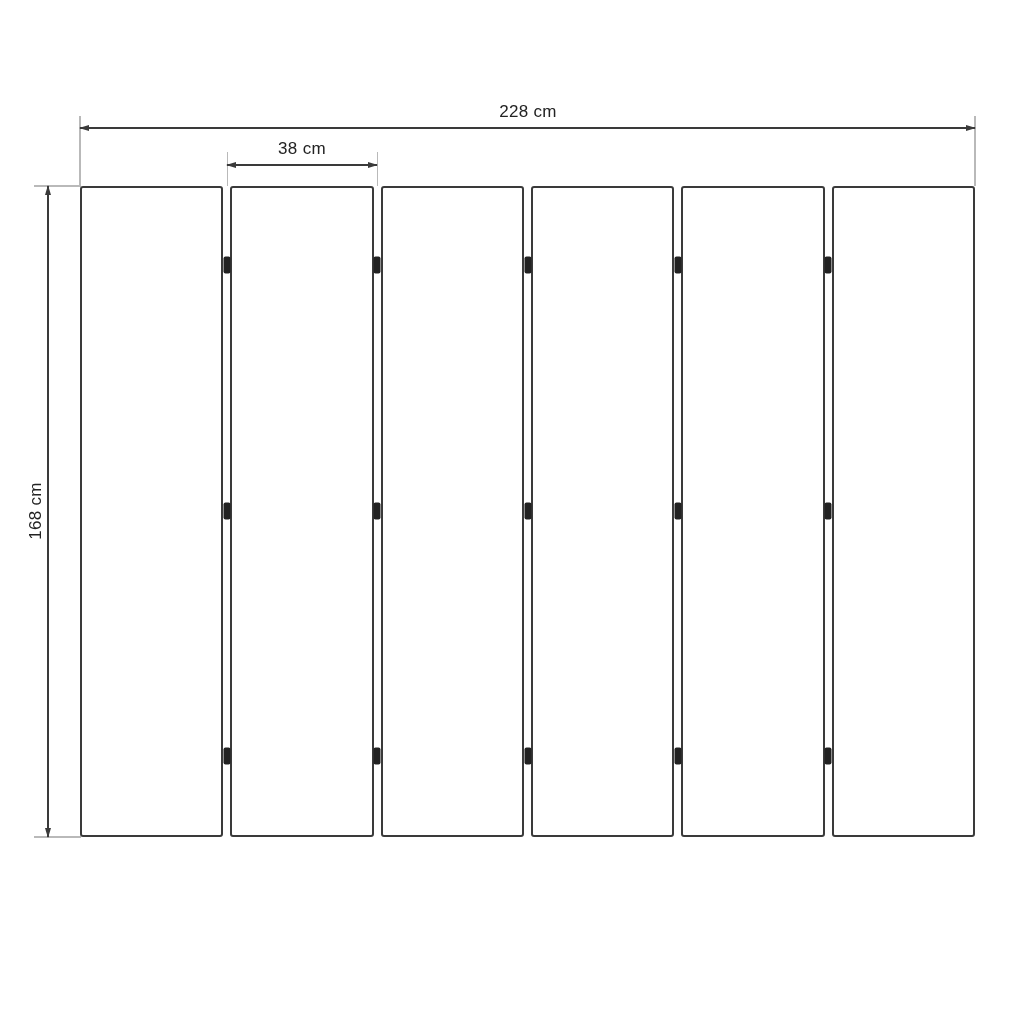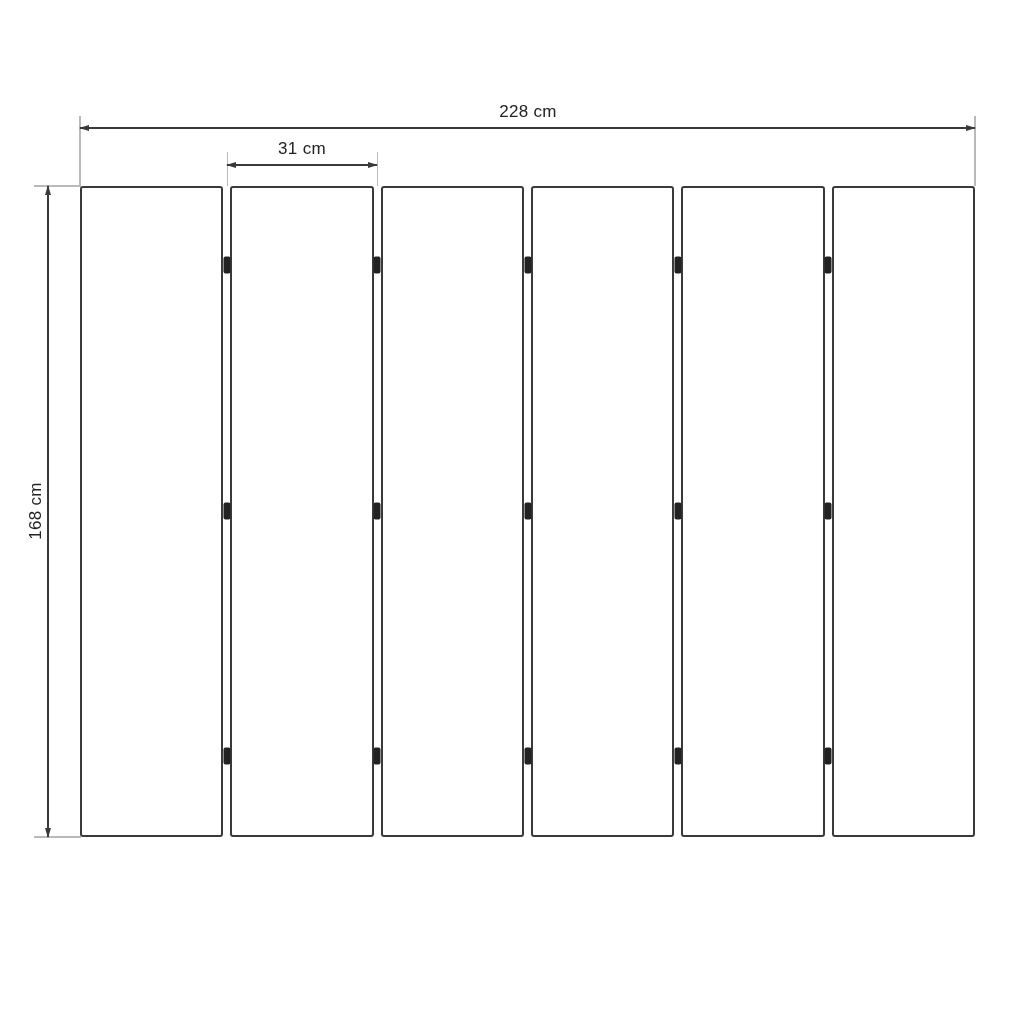--- a/index.html
+++ b/index.html
@@ -95,21 +95,21 @@
     <div class="dim-label" style="left:528px;top:102px;">228 cm</div>
   </div>
 
   <div>
     <div class="ext v" style="left:226.5px;top:152px;height:34px;"></div>
     <div class="ext v" style="left:376.5px;top:152px;height:34px;"></div>
     <div class="dim-line h" style="left:227px;top:164px;width:150px;">
       <i class="ah left"></i>
       <i class="ah right"></i>
     </div>
-    <div class="dim-label" style="left:302px;top:139px;">31 cm</div>
+    <div class="dim-label" style="left:302px;top:139px;">38 cm</div>
   </div>
 
   <div>
     <div class="ext h" style="left:34px;top:185.25px;width:47px;"></div>
     <div class="ext h" style="left:34px;top:836.25px;width:47px;"></div>
     <div class="dim-line v" style="left:47px;top:186px;height:651px;">
       <i class="ah up"></i>
       <i class="ah down"></i>
     </div>
     <div class="dim-label rot" style="left:36px;top:511px;">168 cm</div>

